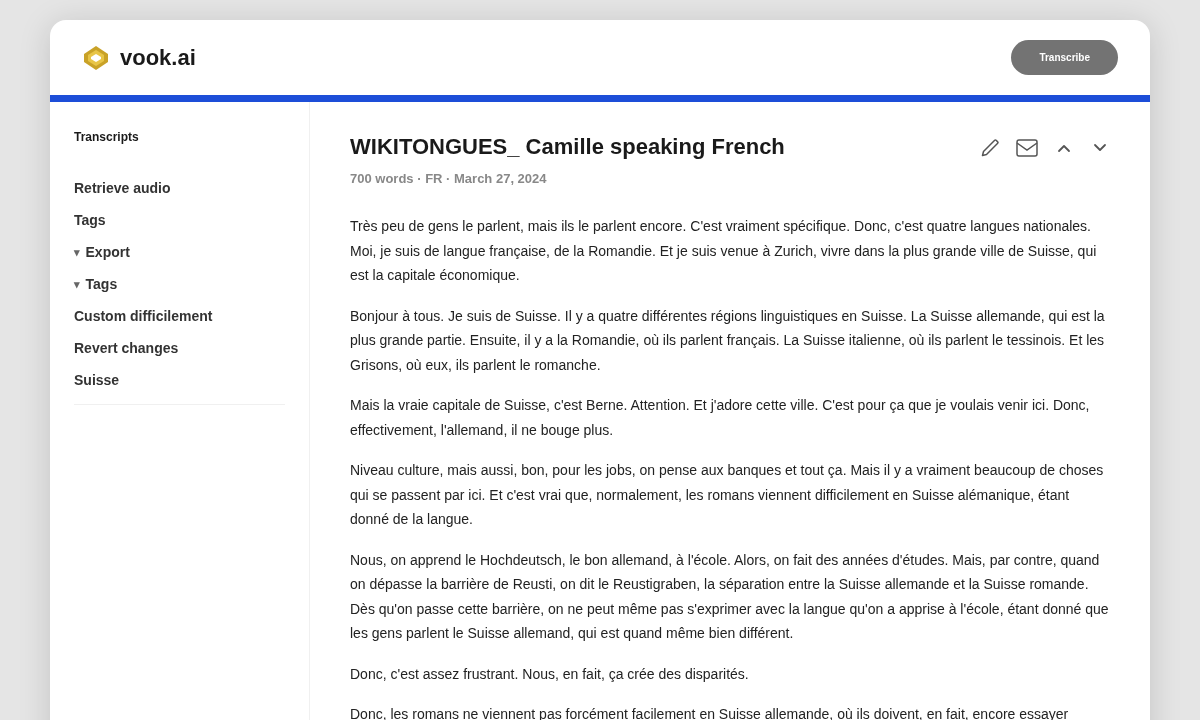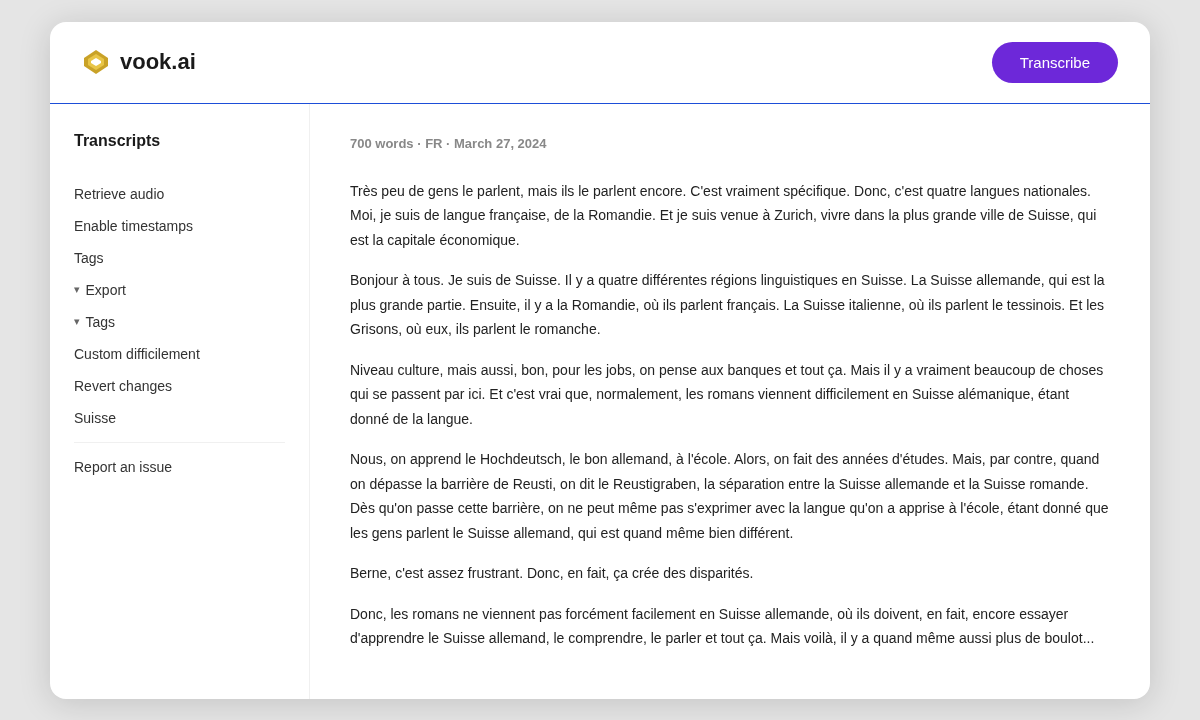--- a/index.html
+++ b/index.html
@@ -21,77 +21,78 @@
       display: flex;
       flex-direction: column;
       overflow: hidden;
     }
     
     .header {
       display: flex;
       align-items: center;
       justify-content: space-between;
       padding: 20px 32px;
-      border-bottom: 1px solid #1d4ed8;
+      border-bottom: 7px solid #1d4ed8;
     }
     .logo-area {
       display: flex;
       align-items: center;
       gap: 10px;
     }
     .logo-diamond {
       width: 28px;
       height: 28px;
     }
     .logo-text {
       font-size: 22px;
       font-weight: 600;
       color: #1a1a1a;
     }
     .transcribe-btn {
-      background: #6d28d9;
+      background: #737373;
       color: #ffffff;
       border: none;
       border-radius: 24px;
       padding: 12px 28px;
-      font-size: 15px;
-      font-weight: 400;
+      font-size: 10px;
+      font-weight: 700;
       cursor: pointer;
     }
     
     .body-area {
       display: flex;
       flex: 1;
       overflow: hidden;
     }
     
     .sidebar {
       width: 260px;
       flex-shrink: 0;
       padding: 28px 24px;
       border-right: 1px solid #f0f0f0;
       display: flex;
       flex-direction: column;
       justify-content: space-between;
     }
     .sidebar-top {}
     .sidebar-title {
-      font-size: 16px;
+      font-size: 12px;
       font-weight: 700;
       color: #1a1a1a;
       margin-bottom: 28px;
     }
     .sidebar-item {
       display: flex;
       align-items: center;
       gap: 6px;
       padding: 8px 0;
       font-size: 14px;
       color: #333;
       cursor: pointer;
+      font-weight: bold;
     }
     .sidebar-item-chevron {
       font-size: 11px;
       color: #666;
     }
     .sidebar-divider {
       height: 1px;
       background: #f0f0f0;
       margin: 8px 0;
     }
@@ -159,55 +160,80 @@
 
   <div class="body-area">
 
     <div class="sidebar">
       <div class="sidebar-top">
         <div class="sidebar-title">Transcripts</div>
         <div class="sidebar-item">
           <span>Retrieve audio</span>
         </div>
         <div class="sidebar-item">
-          <span>Enable timestamps</span>
-        </div>
-        <div class="sidebar-item">
           <span>Tags</span>
         </div>
         <div class="sidebar-item">
           <span class="sidebar-item-chevron">▾</span>
           <span>Export</span>
         </div>
         <div class="sidebar-item">
           <span class="sidebar-item-chevron">▾</span>
           <span>Tags</span>
         </div>
         <div class="sidebar-item">
           <span>Custom difficilement</span>
         </div>
         <div class="sidebar-item">
           <span>Revert changes</span>
         </div>
         <div class="sidebar-item">
           <span>Suisse</span>
         </div>
         <div class="sidebar-divider"></div>
-        <div class="sidebar-item">
-          <span>Report an issue</span>
-        </div>
       </div>
 
     </div>
 
     <div class="main-content">
+      <div class="doc-header">
+        <h1 class="doc-title">WIKITONGUES_ Camille speaking French</h1>
+        <div class="doc-actions">
+
+          <span class="doc-action-icon">
+            <svg width="20" height="20" viewBox="0 0 20 20" fill="none">
+              <path d="M14.7 2.3a1 1 0 0 1 1.4 0l1.6 1.6a1 1 0 0 1 0 1.4L6.5 16.5l-4 1 1-4L14.7 2.3z" stroke="#555" stroke-width="1.5" fill="none" stroke-linecap="round" stroke-linejoin="round"></path>
+            </svg>
+          </span>
+
+          <span class="doc-action-icon">
+            <svg width="22" height="18" viewBox="0 0 22 18" fill="none">
+              <rect x="1" y="1" width="20" height="16" rx="2" stroke="#555" stroke-width="1.5" fill="none"></rect>
+              <path d="M1 4l10 7 10-7" stroke="#555" stroke-width="1.5" fill="none"></path>
+            </svg>
+          </span>
+
+          <span class="doc-action-icon">
+            <svg width="20" height="20" viewBox="0 0 20 20" fill="none">
+              <path d="M5 13l5-5 5 5" stroke="#555" stroke-width="1.8" stroke-linecap="round" stroke-linejoin="round"></path>
+            </svg>
+          </span>
+
+          <span class="doc-action-icon">
+            <svg width="20" height="20" viewBox="0 0 20 20" fill="none">
+              <path d="M5 7l5 5 5-5" stroke="#555" stroke-width="1.8" stroke-linecap="round" stroke-linejoin="round"></path>
+            </svg>
+          </span>
+        </div>
+      </div>
       <div class="doc-meta">700 words · FR · March 27, 2024</div>
       <div class="doc-body" id="doc-body-container">
           <p>Très peu de gens le parlent, mais ils le parlent encore. C'est vraiment spécifique. Donc, c'est quatre langues nationales. Moi, je suis de langue française, de la Romandie. Et je suis venue à Zurich, vivre dans la plus grande ville de Suisse, qui est la capitale économique.</p>
           <p>Bonjour à tous. Je suis de Suisse. Il y a quatre différentes régions linguistiques en Suisse. La Suisse allemande, qui est la plus grande partie. Ensuite, il y a la Romandie, où ils parlent français. La Suisse italienne, où ils parlent le tessinois. Et les Grisons, où eux, ils parlent le romanche.</p>
+          <p>Mais la vraie capitale de Suisse, c'est Berne. Attention. Et j'adore cette ville. C'est pour ça que je voulais venir ici. Donc, effectivement, l'allemand, il ne bouge plus.</p>
           <p>Niveau culture, mais aussi, bon, pour les jobs, on pense aux banques et tout ça. Mais il y a vraiment beaucoup de choses qui se passent par ici. Et c'est vrai que, normalement, les romans viennent difficilement en Suisse alémanique, étant donné de la langue.</p>
           <p>Nous, on apprend le Hochdeutsch, le bon allemand, à l'école. Alors, on fait des années d'études. Mais, par contre, quand on dépasse la barrière de Reusti, on dit le Reustigraben, la séparation entre la Suisse allemande et la Suisse romande. Dès qu'on passe cette barrière, on ne peut même pas s'exprimer avec la langue qu'on a apprise à l'école, étant donné que les gens parlent le Suisse allemand, qui est quand même bien différent.</p>
-          <p>Berne, c'est assez frustrant. Donc, en fait, ça crée des disparités.</p>
+          <p>Donc, c'est assez frustrant. Nous, en fait, ça crée des disparités.</p>
           <p>Donc, les romans ne viennent pas forcément facilement en Suisse allemande, où ils doivent, en fait, encore essayer d'apprendre le Suisse allemand, le comprendre, le parler et tout ça. Mais voilà, il y a quand même aussi plus de boulot...</p>
         </div>
     </div>
   </div>
 </div>
 
 </body></html>

